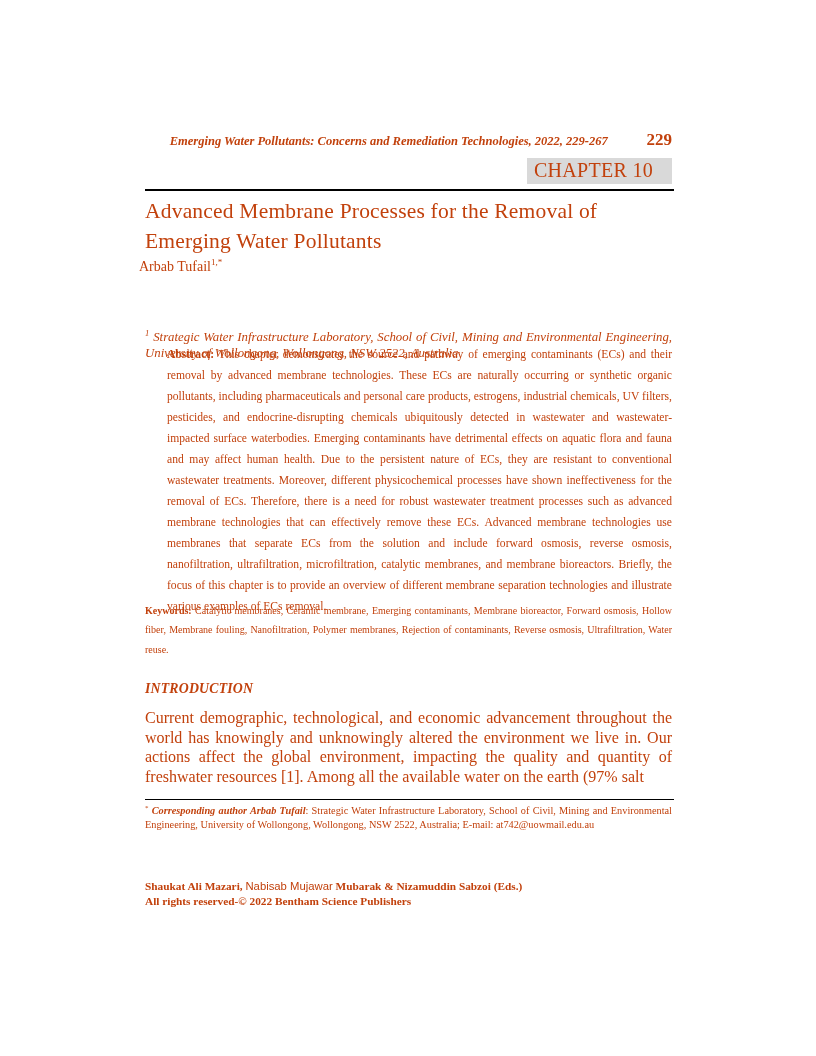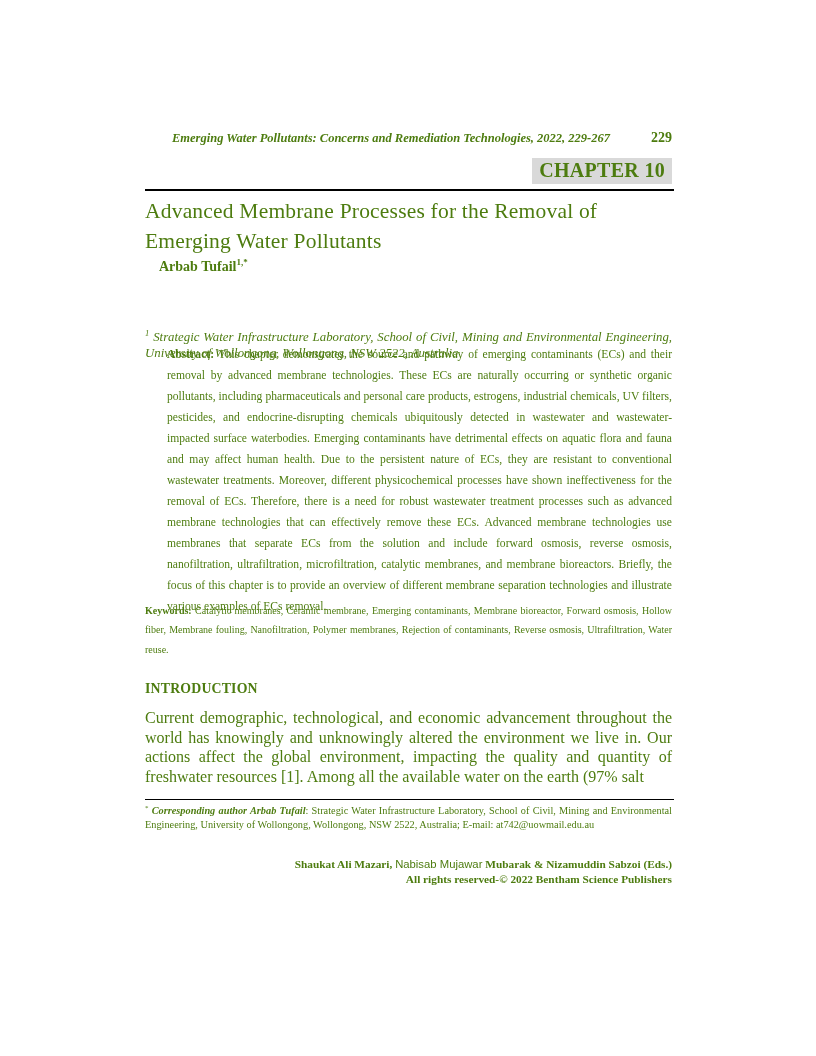--- a/index.html
+++ b/index.html
@@ -5,58 +5,58 @@
   html, body {
     margin: 0;
     padding: 0;
     background: #ffffff;
   }
   .page {
     position: relative;
     width: 816px;
     height: 1056px;
     background: #ffffff;
-    color: #4d7c0f;
+    color: #c2410c;
     font-family: "Liberation Serif", serif;
     overflow: hidden;
   }
   
   .header-row {
     position: absolute;
     top: 130px;
     left: 145px;
     width: 527px;
     display: flex;
     align-items: baseline;
   }
   .running-title {
     flex: 1;
     text-align: center;
     font-size: 12.5px;
     font-weight: bold;
     font-style: italic;
   }
   .page-number {
-    font-size: 14px;
+    font-size: 17px;
     font-weight: bold;
     margin-left: 14px;
   }
   .chapter-badge-row {
     position: absolute;
     top: 158px;
     left: 145px;
     width: 527px;
     text-align: right;
   }
   .chapter-badge {
     display: inline-block;
     background: #d9d9d9;
     font-size: 20px;
-    font-weight: bold;
-    padding: 1px 7px 2px 7px;
+    font-weight: normal;
+    padding: 1px 19px 2px 7px;
     letter-spacing: 0.3px;
     text-align: center;
   }
   .head-rule {
     position: absolute;
     top: 189px;
     left: 145px;
     width: 529px;
     border-top: 2px solid #000000;
   }
@@ -67,24 +67,24 @@
     left: 145px;
     width: 527px;
     font-size: 21.5px;
     font-weight: normal;
     line-height: 29.5px;
     letter-spacing: 0.2px;
   }
   .author-line {
     position: absolute;
     top: 259px;
-    left: 159px;
+    left: 139px;
     width: 527px;
     font-size: 14px;
-    font-weight: bold;
+    font-weight: normal;
   }
   .author-line sup {
     font-size: 9px;
     vertical-align: super;
     line-height: 0;
   }
   .affiliation {
     position: absolute;
     top: 285px;
     left: 145px;
@@ -124,20 +124,21 @@
   .keywords .label { font-weight: bold; }
   
   .section-heading {
     position: absolute;
     top: 681px;
     left: 145px;
     width: 527px;
     font-size: 13.8px;
     font-weight: bold;
     letter-spacing: 0.2px;
+    font-style: italic;
   }
   .body-paragraph {
     position: absolute;
     top: 708px;
     left: 145px;
     width: 527px;
     font-size: 16px;
     line-height: 19.6px;
     text-align: justify;
   }
@@ -160,24 +161,24 @@
   }
   .footnote sup {
     font-size: 7px;
     vertical-align: super;
     line-height: 0;
   }
   .footnote .bold { font-weight: bold; font-style: italic; }
   
   .footer {
     position: absolute;
-    top: 857px;
-    left: 145px;
-    width: 527px;
-    text-align: right;
+    top: 879px;
+    left: 145px;
+    width: 527px;
+    text-align: left;
     font-size: 11.3px;
     font-weight: bold;
     line-height: 14.5px;
   }
   .footer .sans {
     font-family: "Liberation Sans", sans-serif;
     font-weight: normal;
   }
 </style>
 </head>

